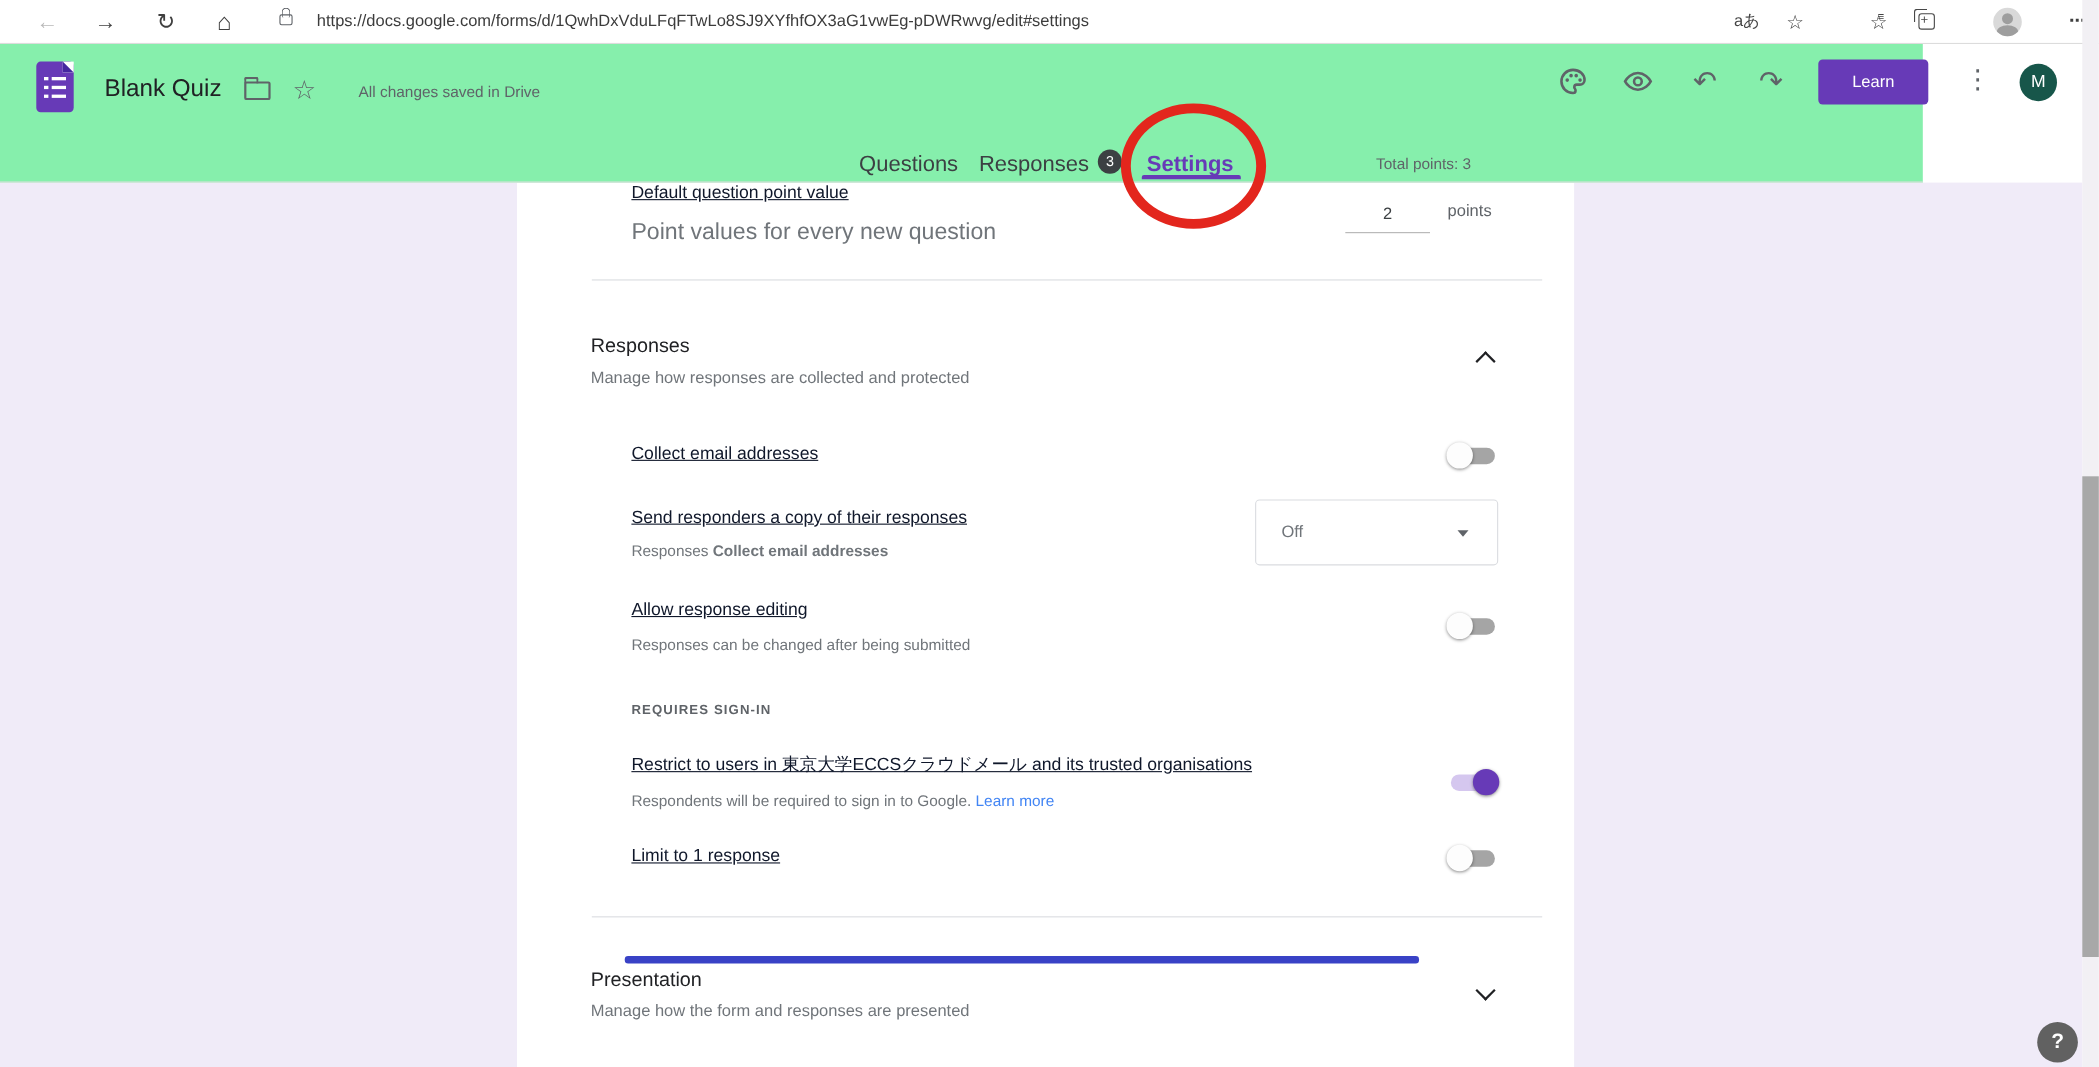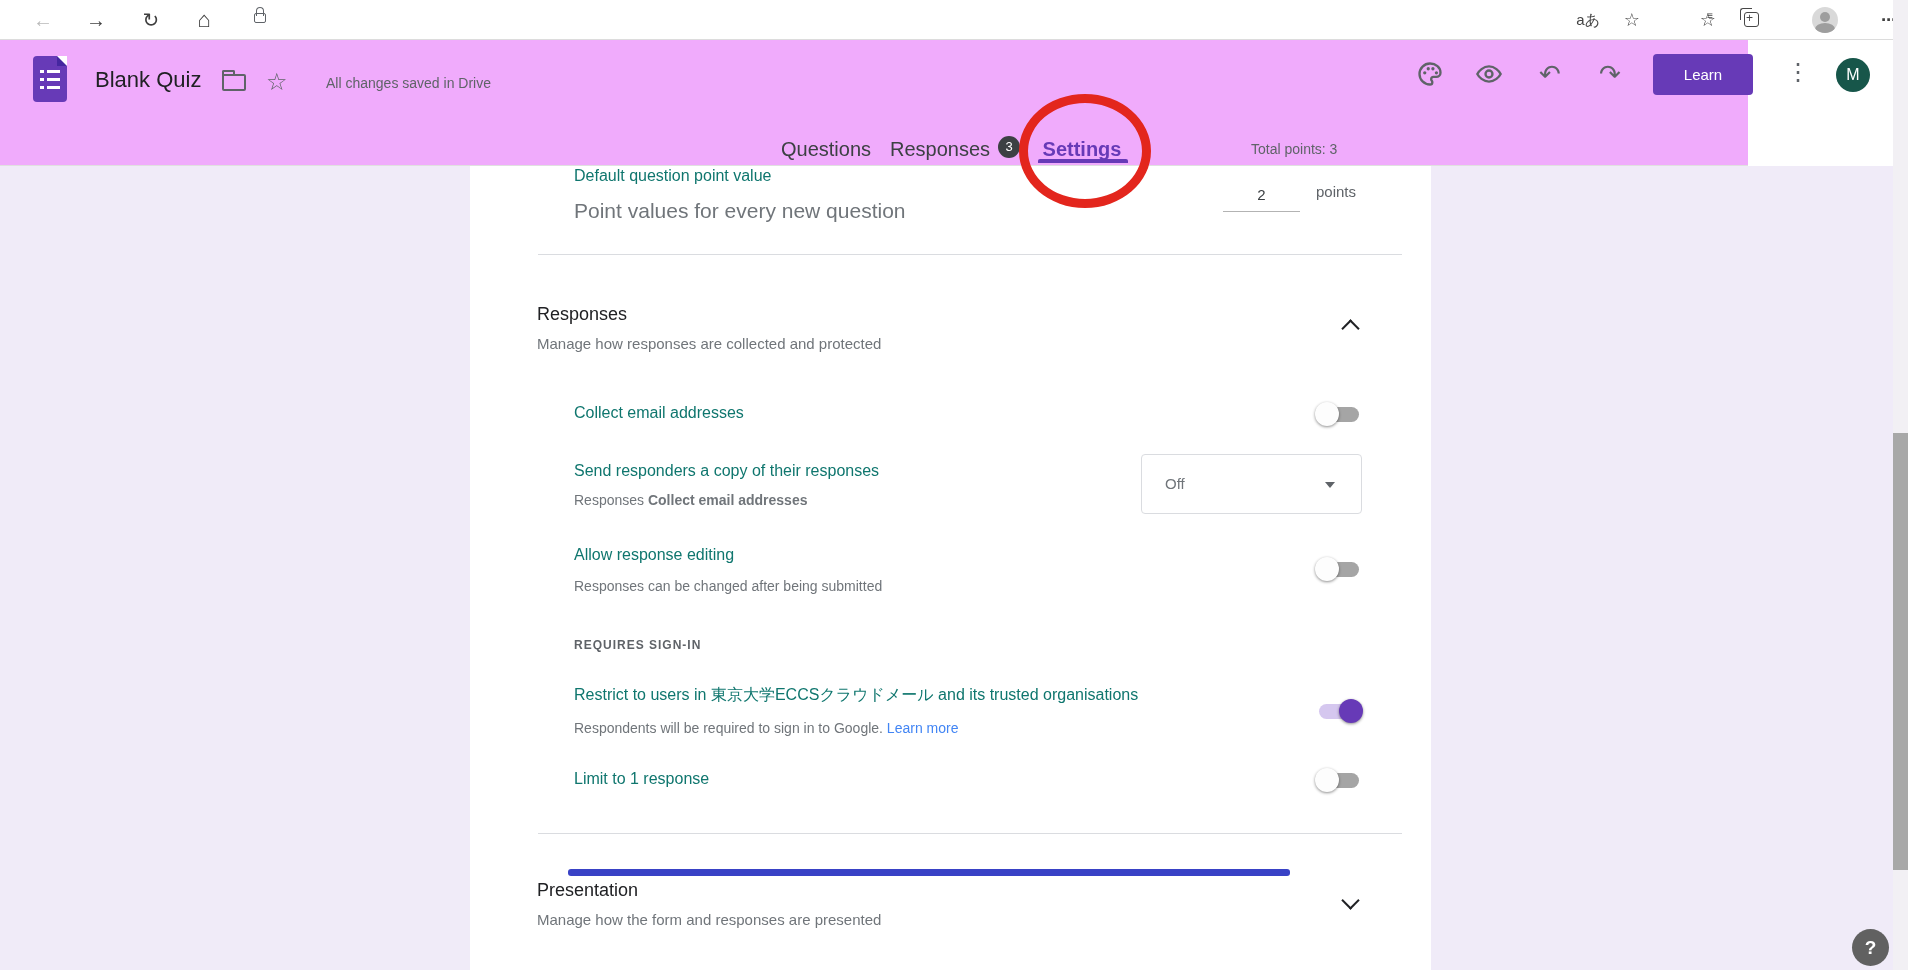--- a/index.html
+++ b/index.html
@@ -28,21 +28,21 @@
     border:1.7px solid #474747; border-radius:3px; }
   #collections-icon:before { content:"+"; position:absolute; left:1px; top:-2px; font-size:12px; color:#474747;}
   #collections-icon:after { content:""; position:absolute; left:-5px; top:-5px; width:11px; height:11px;
     border-left:1.7px solid #474747; border-top:1.7px solid #474747; border-radius:3px 0 0 0; }
   #profile-icon { left:1812px; top:7px; width:26px; height:26px; border-radius:50%; background:#d9d9d9; overflow:hidden;}
   #profile-icon .p-head { position:absolute; left:8px; top:5px; width:10px; height:10px; border-radius:50%; background:#9e9e9e;}
   #profile-icon .p-body { position:absolute; left:3px; top:16px; width:20px; height:12px; border-radius:50% 50% 0 0; background:#9e9e9e;}
   #browser-menu-icon { left:1862px; width:36px; letter-spacing:2px; font-weight:bold; color:#3f3f3f; }
 
   
-  #app-header { left:0; top:40px; width:1748px; height:126px; background:#f0abfc;
+  #app-header { left:0; top:40px; width:1748px; height:126px; background:#86efac;
     border-bottom:1px solid #e0e0e0; z-index:10; }
   #forms-logo { left:33px; top:16px; width:34px; height:46px; background:#673ab7; border-radius:4px; }
   #forms-logo .fold { position:absolute; right:0; top:0; width:0; height:0;
     border-left:10px solid #4527a0; border-top:10px solid #fff; }
   #forms-logo .row { position:absolute; left:7px; height:3px; background:#fff; }
   #doc-title { left:95px; top:27px; font-size:22px; color:#202124; }
   #folder-icon { left:222px; top:34px; width:24px; height:17px; border:2px solid #5f6368; border-radius:2px; cursor:pointer;}
   #folder-icon:before { content:""; position:absolute; left:-2px; top:-6px; width:9px; height:4px;
     border:2px solid #5f6368; border-bottom:none; border-radius:2px 2px 0 0; }
   #star-btn { left:266px; top:28px; font-size:24px; color:#5f6368; cursor:pointer; }
@@ -61,21 +61,21 @@
   #tab-settings { color:#673ab7; font-weight:bold; }
   #responses-badge { left:998px; top:96px; width:22px; height:22px; border-radius:50%; background:#3c4043;
     color:#fff; font-size:13px; text-align:center; line-height:22px; }
   #tab-underline { left:1038px; top:119px; width:90px; height:4px; background:#673ab7; border-radius:2px 2px 0 0; }
   #total-points { left:1251px; top:92px; width:180px; height:34px; line-height:34px;
     text-align:left; font-size:14px; color:#5f6368; }
 
   
   #content { left:0; top:166px; width:1893px; height:804px; background:#f0ebf8; }
   #settings-card { left:470px; top:0; width:961px; height:804px; background:#fff; }
-  .row-label { font-size:16px; color:#0f766e; white-space:nowrap; }
+  .row-label { font-size:16px; color:#0f172a; white-space:nowrap;text-decoration:underline; }
   .row-sub { font-size:14px; color:#70757a; white-space:nowrap; }
   .sec-title { font-size:18px; color:#202124; }
   .sec-sub { font-size:15px; color:#70757a; white-space:nowrap; }
   .divider { left:68px; width:864px; height:1px; background:#dadce0; }
 
   #points-value { left:753px; top:12px; width:77px; text-align:center; font-size:15px; color:#3c4043;
     border:none; border-bottom:1.5px solid #b3b3b3; height:34px; background:transparent; font-family:inherit;}
   #points-unit { left:846px; top:17px; font-size:15px; color:#5f6368; }
 
   .chev { width:13px; height:13px; border-top:2.5px solid #202124; border-right:2.5px solid #202124; cursor:pointer;}
@@ -114,20 +114,21 @@
 </style>
 </head>
 <body>
 
 <div class="abs" id="browser-bar">
   <div class="abs nav-btn disabled" style="left:26px">←</div>
   <div class="abs nav-btn" style="left:79px">→</div>
   <div class="abs nav-btn" style="left:134px">↻</div>
   <div class="abs nav-btn" style="left:187px;font-size:22px">⌂</div>
   <div class="abs" id="lock-icon"></div>
+  <div class="abs" id="url-text">https://docs.google.com/forms/d/1QwhDxVduLFqFTwLo8SJ9XYfhfOX3aG1vwEg-pDWRwvg/edit#settings</div>
   <div class="abs bar-right" style="left:1560px;width:40px">aあ</div>
   <div class="abs bar-right" id="fav-add-icon">☆</div>
   <div class="abs bar-right" id="favbar-icon">
     <span>☆</span>
     <span id="fav-lines">≡</span>
   </div>
   <div class="abs" id="collections-icon"></div>
   <div class="abs" id="profile-icon">
     <div class="p-head"></div>
     <div class="p-body"></div>

